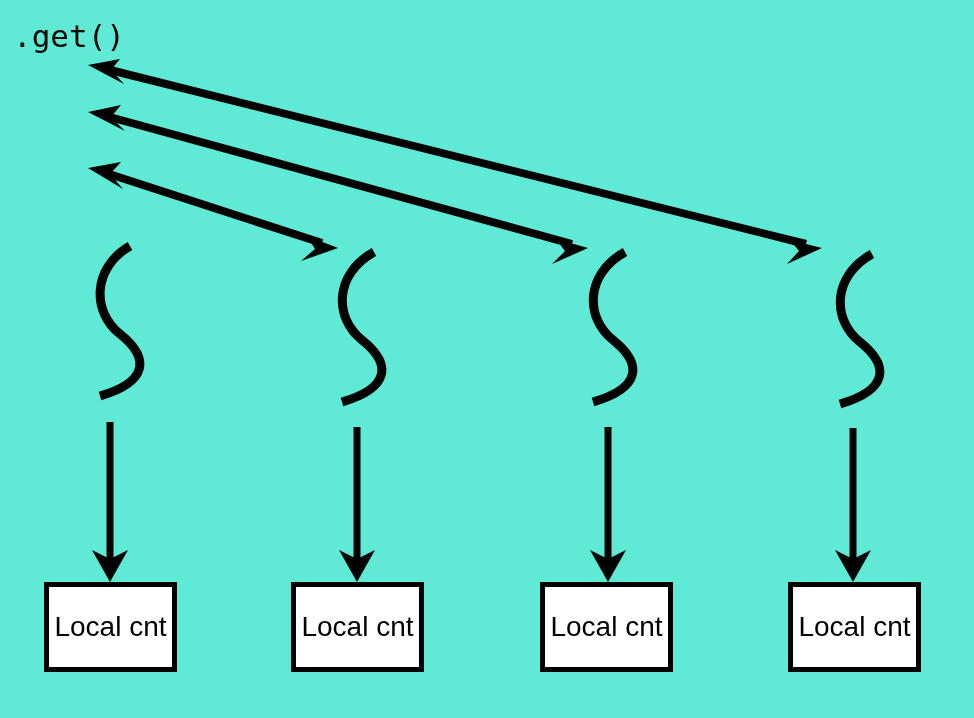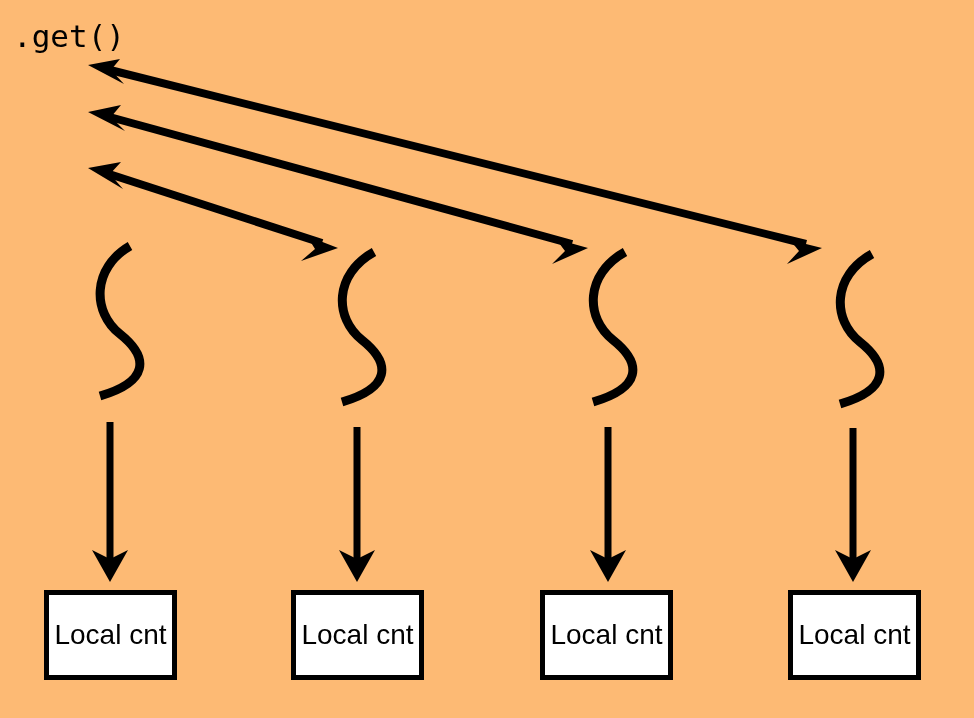--- a/index.html
+++ b/index.html
@@ -4,21 +4,21 @@
 <style>
   html, body {
     margin: 0;
     padding: 0;
     background: #ffffff;
   }
   #canvas {
     position: relative;
     width: 974px;
     height: 718px;
-    background: #fdba74;
+    background: #5eead4;
     overflow: hidden;
     font-family: "Liberation Sans", sans-serif;
   }
   #diagram-svg {
     position: absolute;
     left: 0;
     top: 0;
     width: 974px;
     height: 718px;
   }
@@ -34,21 +34,20 @@
     letter-spacing: 0px;
   }
   .cnt-box {
     position: absolute;
     box-sizing: border-box;
     background: #ffffff;
     border: 5px solid #000000;
     display: flex;
     align-items: center;
     justify-content: center;
-    margin-top: 8px;
   }
   .cnt-box-label {
     font-family: "Liberation Sans", sans-serif;
     font-size: 28px;
     color: #000000;
     white-space: nowrap;
     line-height: 1;
   }
 </style>
 </head>

